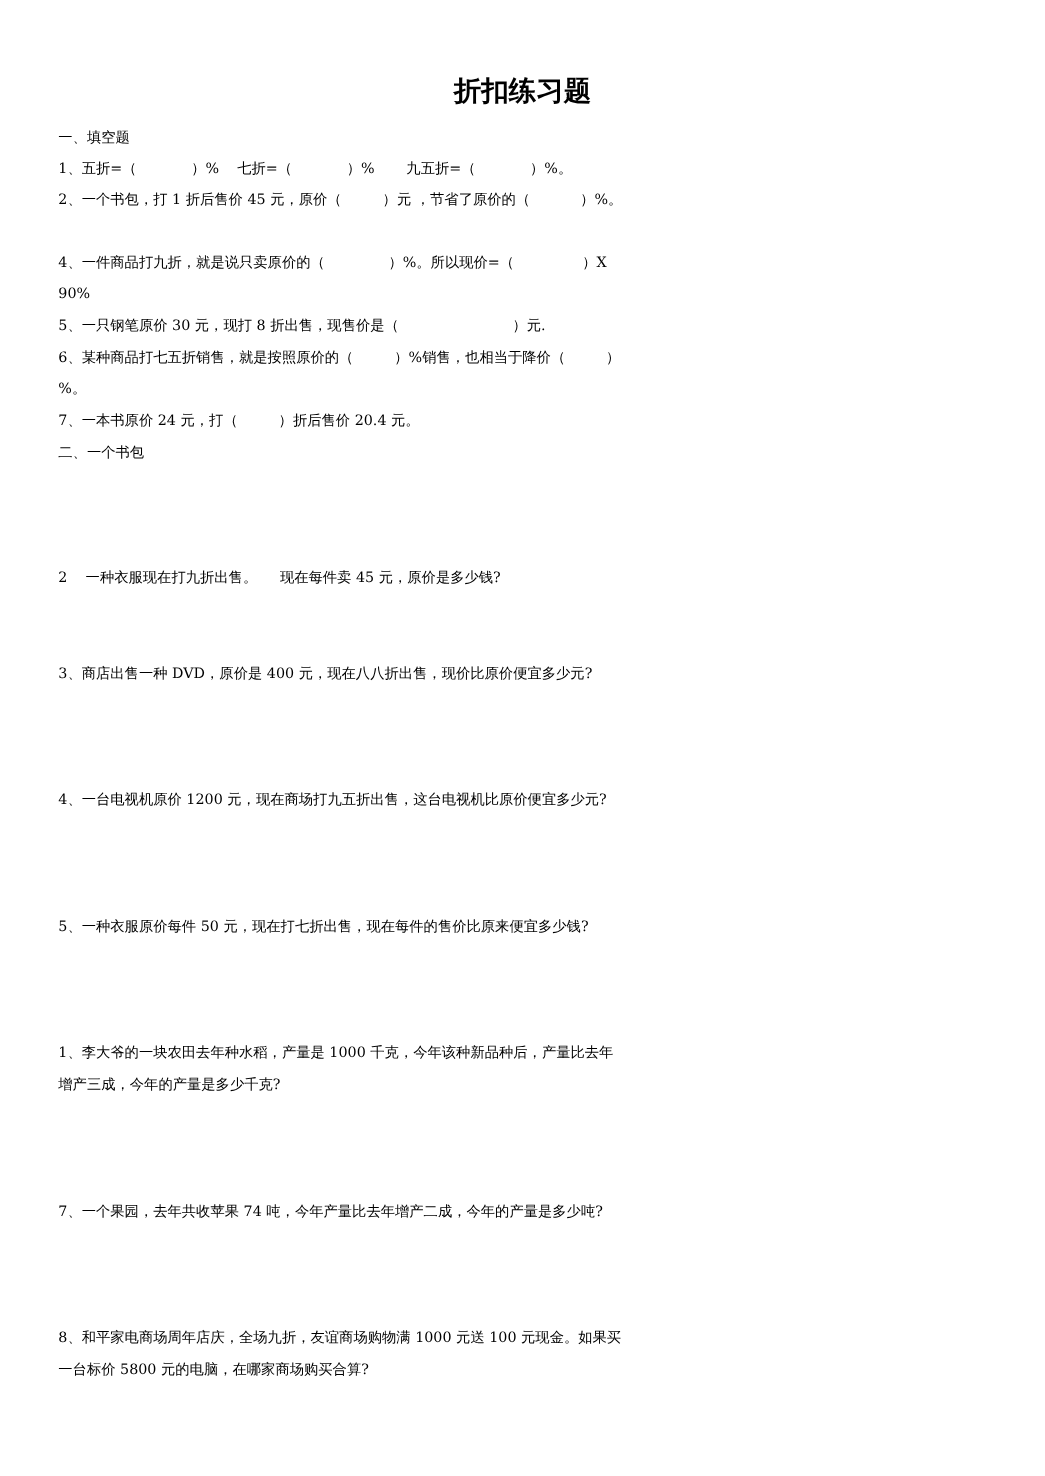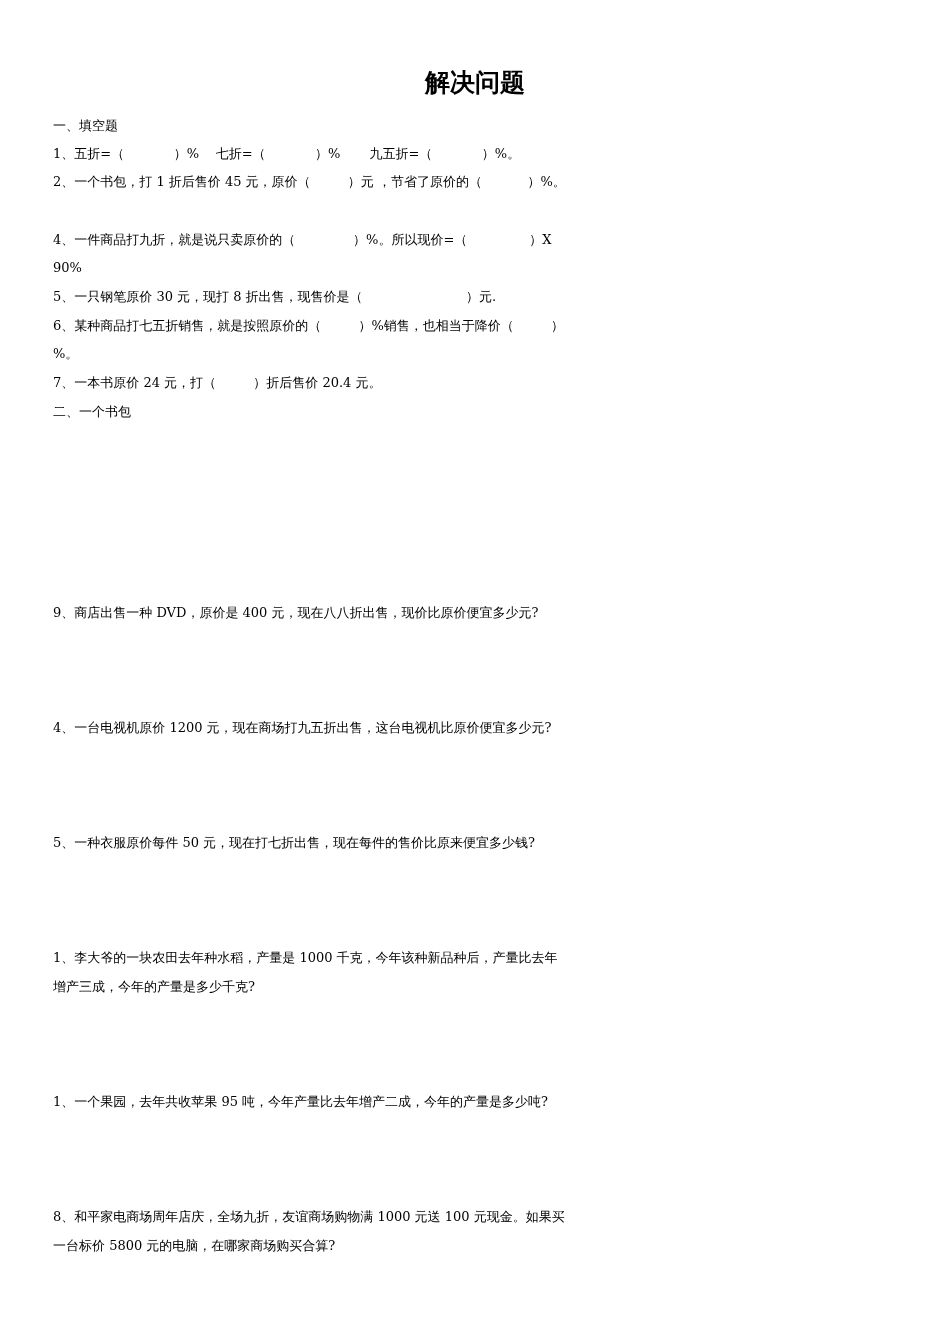--- a/index.html
+++ b/index.html
@@ -7,34 +7,35 @@
            font-family: "DejaVu Serif", "Liberation Serif", serif; color: #000; }
     .page { position: absolute; left: 0; top: 0; width: 950px; height: 1342px; background: #fff; }
     .title { position: absolute; left: 0; width: 950px; top: 66px; text-align: center;
              font-size: 25px; font-weight: bold; letter-spacing: 0px; font-family: "DejaVu Sans", "Liberation Sans", sans-serif; }
     .line { position: absolute; left: 53px; font-size: 13px; white-space: pre; line-height: 24px; }
   </style>
 </head>
 <body>
 
 <div class="page">
-  <div class="title">解决问题</div>
+  <div class="title">折扣练习题</div>
 
   <div class="line" style="top:114px">一、填空题</div>
   <div class="line" style="top:142px">1、五折=（            ）%    七折=（            ）%       九五折=（            ）%。</div>
   <div class="line" style="top:170px">2、一个书包，打 1 折后售价 45 元，原价（         ）元 ，节省了原价的（           ）%。</div>
   <div class="line" style="top:228px">4、一件商品打九折，就是说只卖原价的（              ）%。所以现价=（               ）X</div>
   <div class="line" style="top:256px">90%</div>
   <div class="line" style="top:285px">5、一只钢笔原价 30 元，现打 8 折出售，现售价是（                         ）元.</div>
   <div class="line" style="top:314px">6、某种商品打七五折销售，就是按照原价的（         ）%销售，也相当于降价（         ）</div>
   <div class="line" style="top:342px">%。</div>
   <div class="line" style="top:371px">7、一本书原价 24 元，打（         ）折后售价 20.4 元。</div>
 
   <div class="line" style="top:400px">二、一个书包</div>
-  <div class="line" style="top:601px">9、商店出售一种 DVD，原价是 400 元，现在八八折出售，现价比原价便宜多少元?</div>
+  <div class="line" style="top:514px">2    一种衣服现在打九折出售。     现在每件卖 45 元，原价是多少钱?</div>
+  <div class="line" style="top:601px">3、商店出售一种 DVD，原价是 400 元，现在八八折出售，现价比原价便宜多少元?</div>
   <div class="line" style="top:716px">4、一台电视机原价 1200 元，现在商场打九五折出售，这台电视机比原价便宜多少元?</div>
   <div class="line" style="top:831px">5、一种衣服原价每件 50 元，现在打七折出售，现在每件的售价比原来便宜多少钱?</div>
   <div class="line" style="top:946px">1、李大爷的一块农田去年种水稻，产量是 1000 千克，今年该种新品种后，产量比去年</div>
   <div class="line" style="top:975px">增产三成，今年的产量是多少千克?</div>
-  <div class="line" style="top:1090px">1、一个果园，去年共收苹果 95 吨，今年产量比去年增产二成，今年的产量是多少吨?</div>
+  <div class="line" style="top:1090px">7、一个果园，去年共收苹果 74 吨，今年产量比去年增产二成，今年的产量是多少吨?</div>
   <div class="line" style="top:1205px">8、和平家电商场周年店庆，全场九折，友谊商场购物满 1000 元送 100 元现金。如果买</div>
   <div class="line" style="top:1234px">一台标价 5800 元的电脑，在哪家商场购买合算?</div>
 </div>
 
 </body></html>

